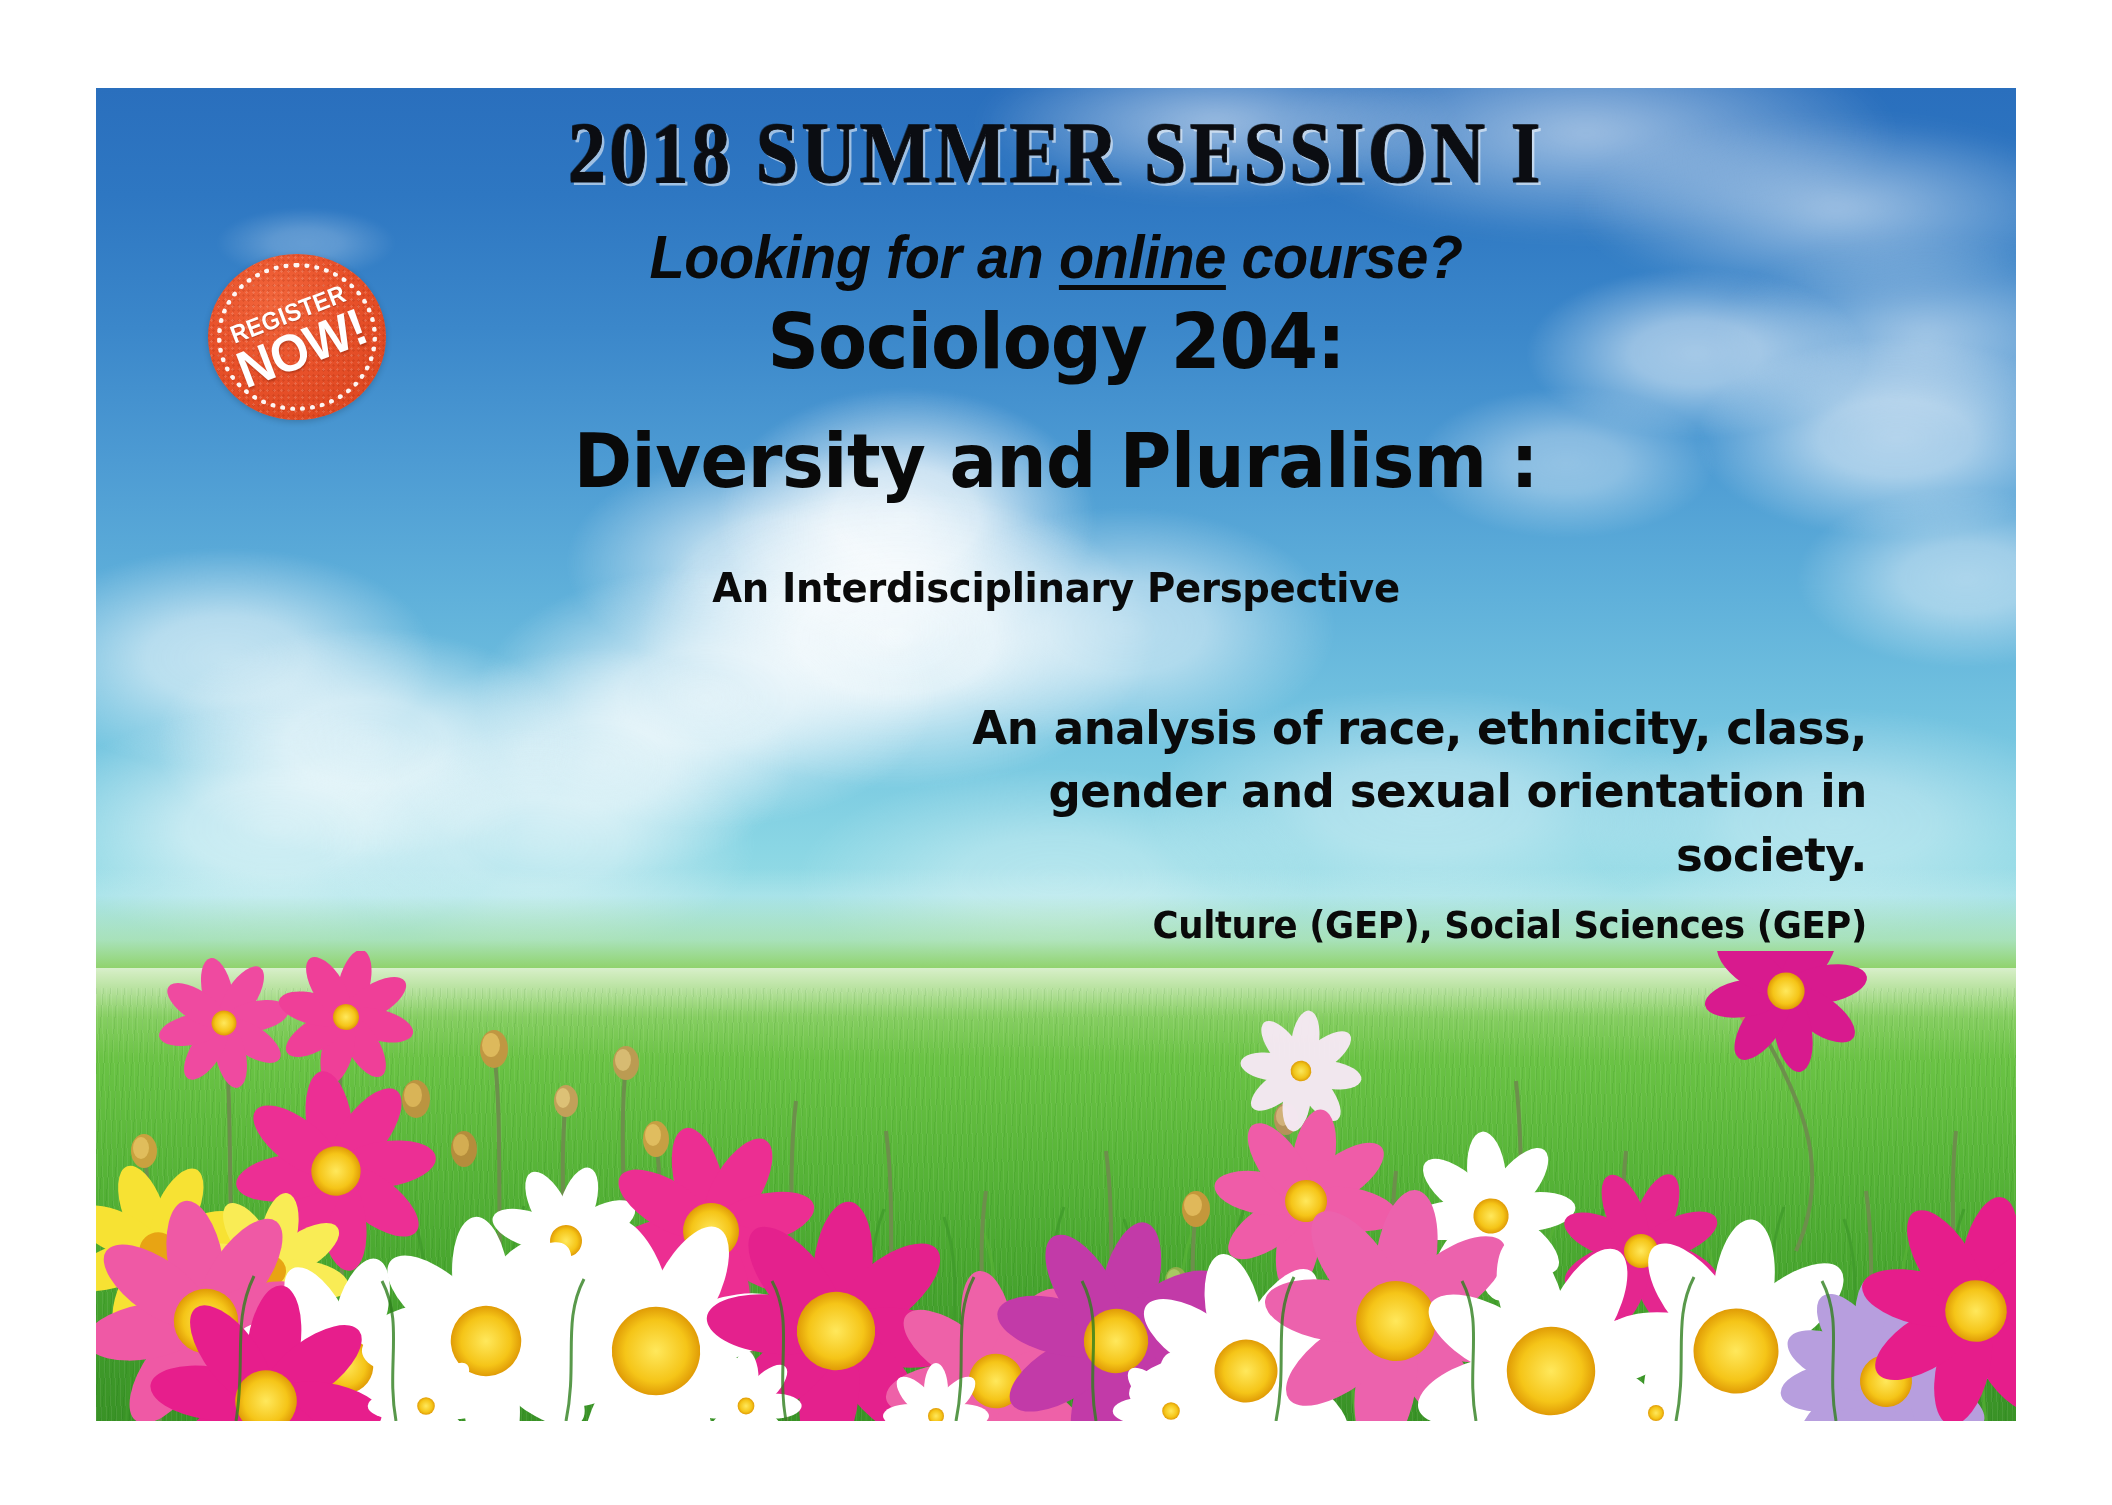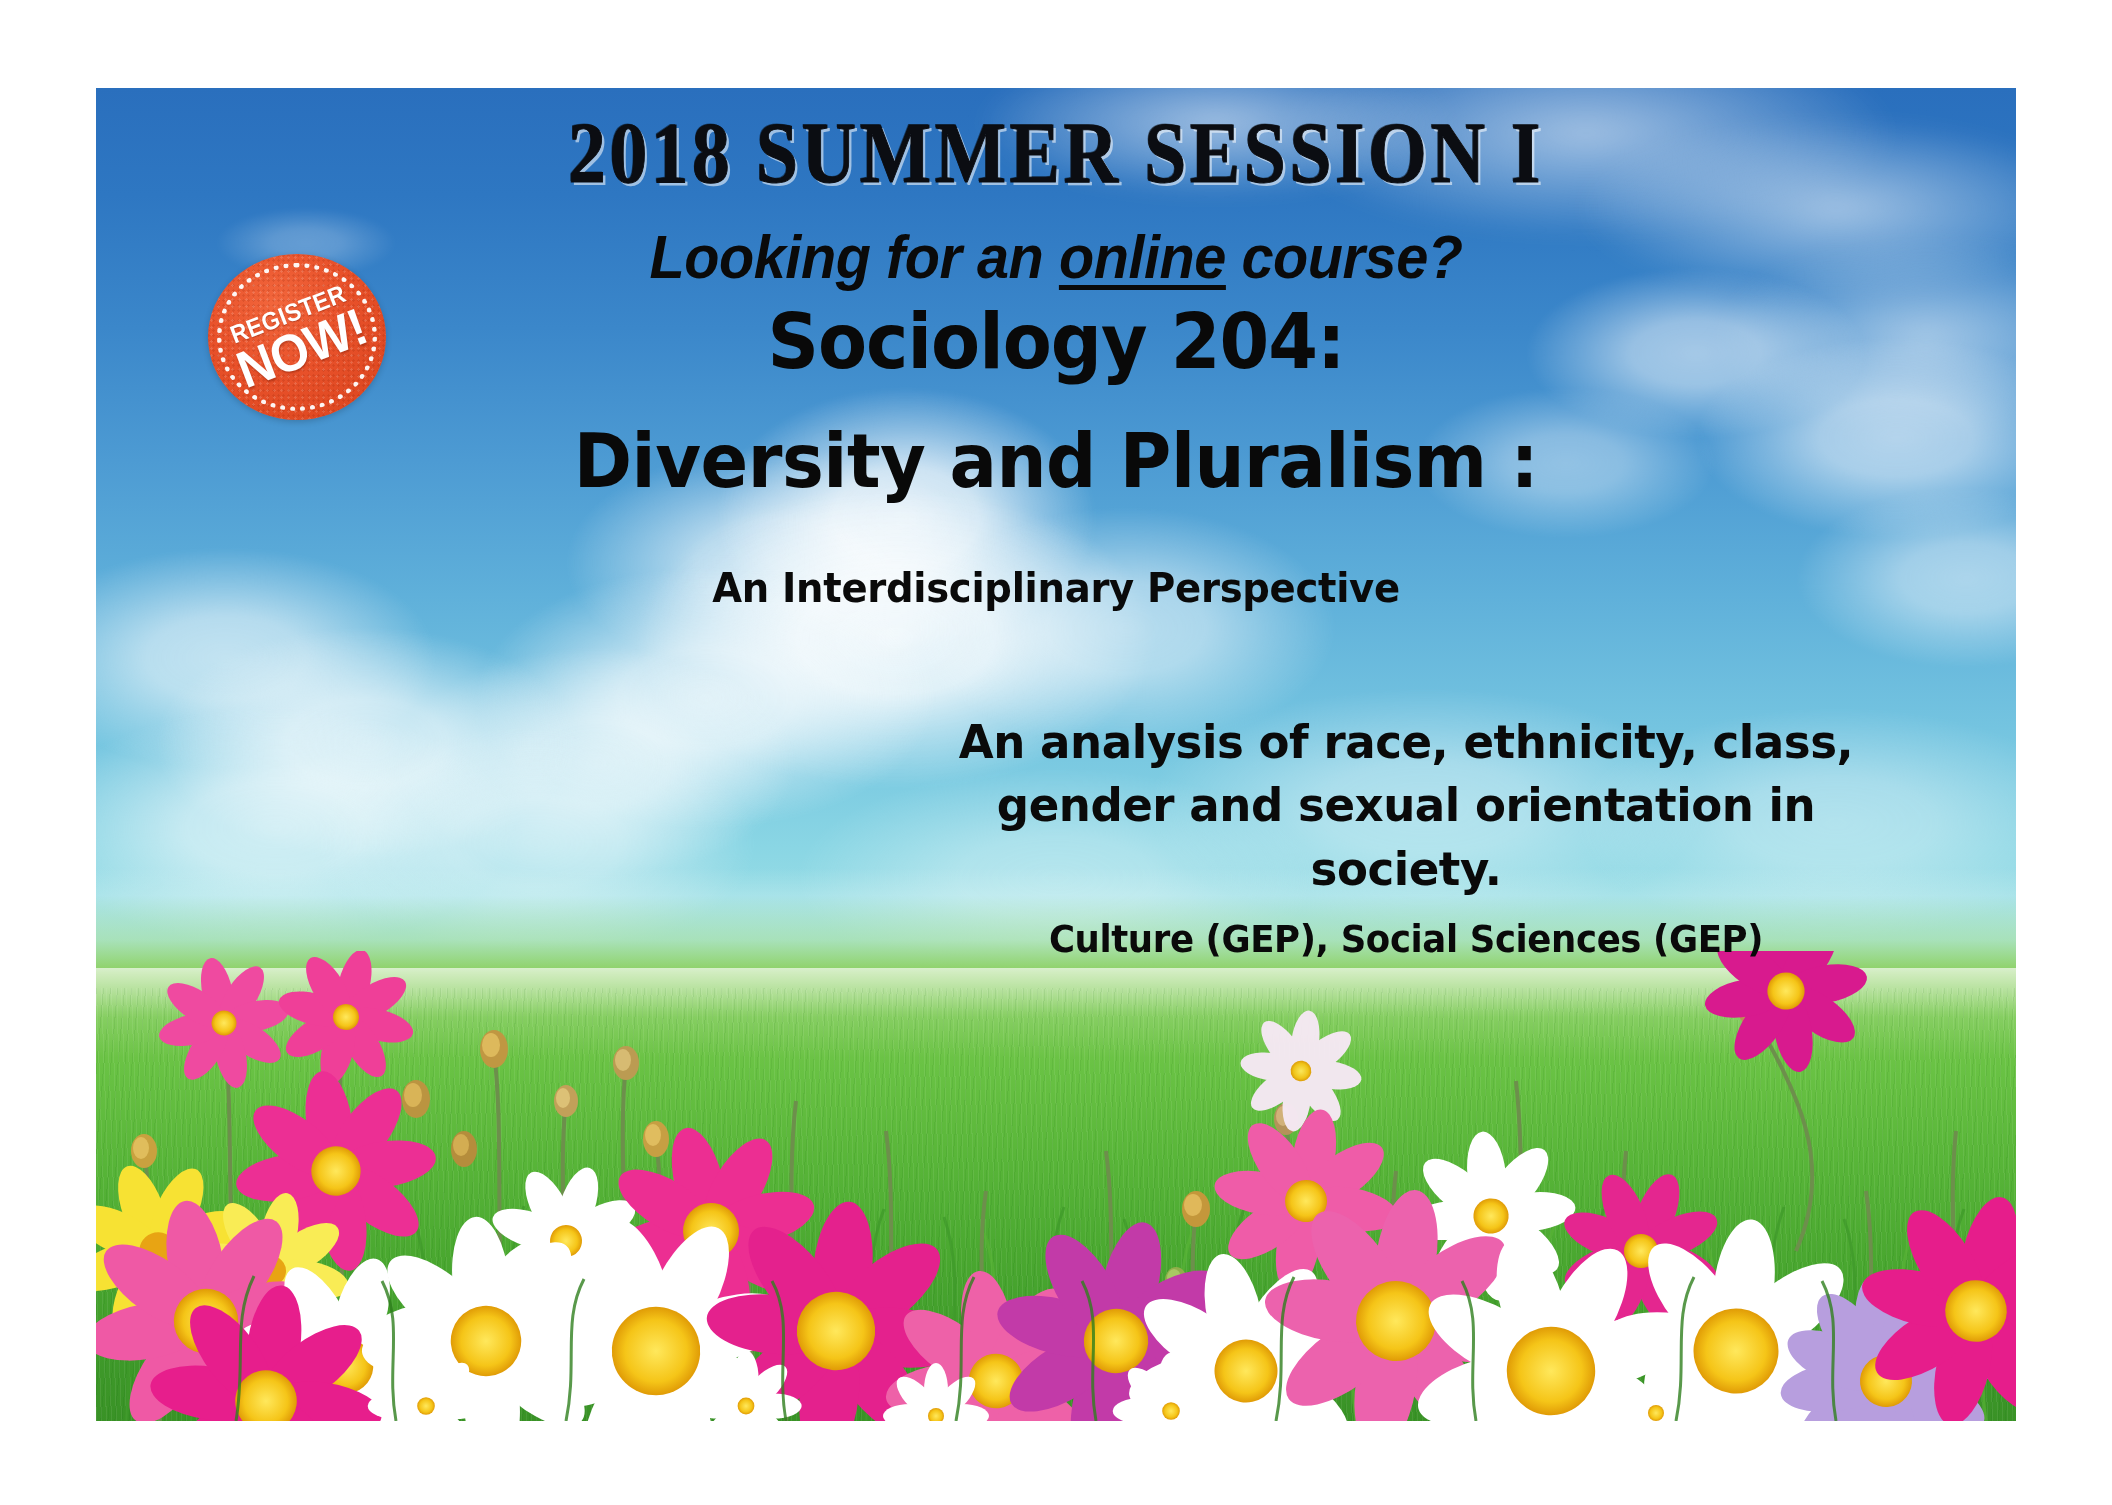--- a/index.html
+++ b/index.html
@@ -292,23 +292,23 @@
     color: #0a0a0a;
     transform: scaleX(0.95);
     transform-origin: left center;
     white-space: nowrap;
   }
   #instructor-name { margin-bottom: 46px; }
 
   #description-block {
     position: absolute;
     left: 830px;
-    top: 622px;
+    top: 608px;
     width: 960px;
-    text-align: center;
+    text-align: right;
   }
   #course-description {
     font-family: "DejaVu Sans", sans-serif;
     font-weight: bold;
     font-size: 47px;
     line-height: 1.35;
     letter-spacing: -0.5px;
     color: #0a0a0a;
     transform: scaleX(0.96);
   }

